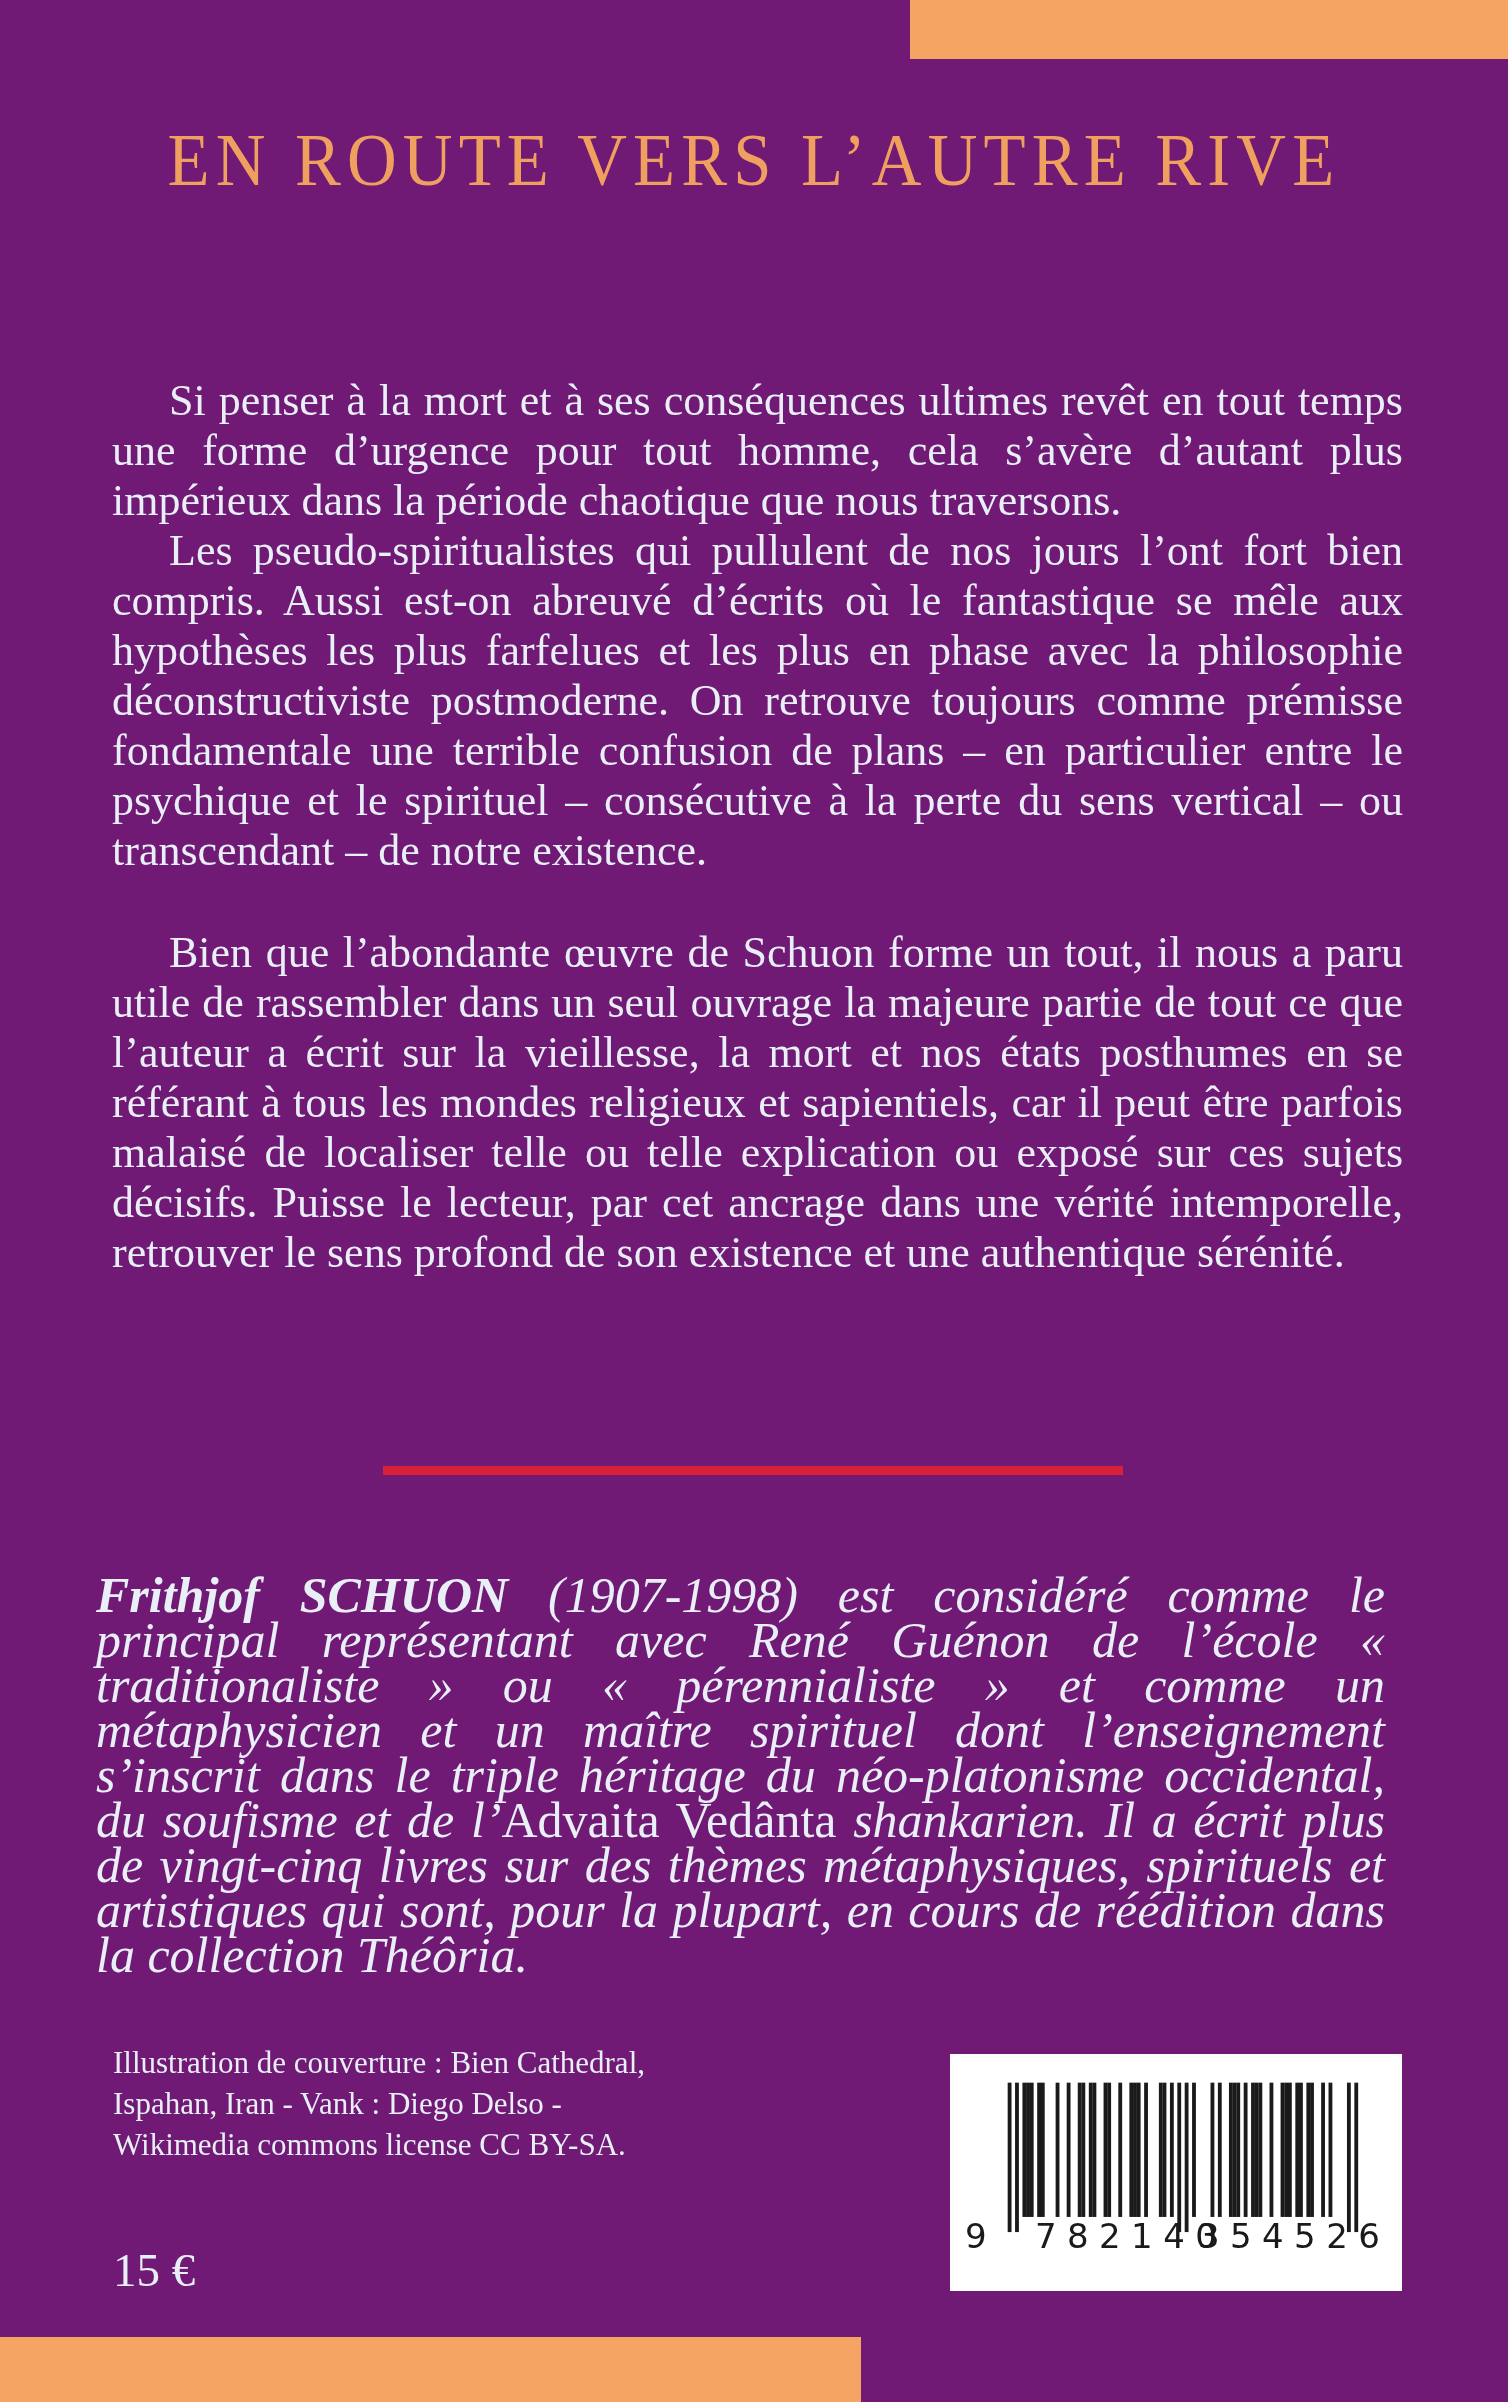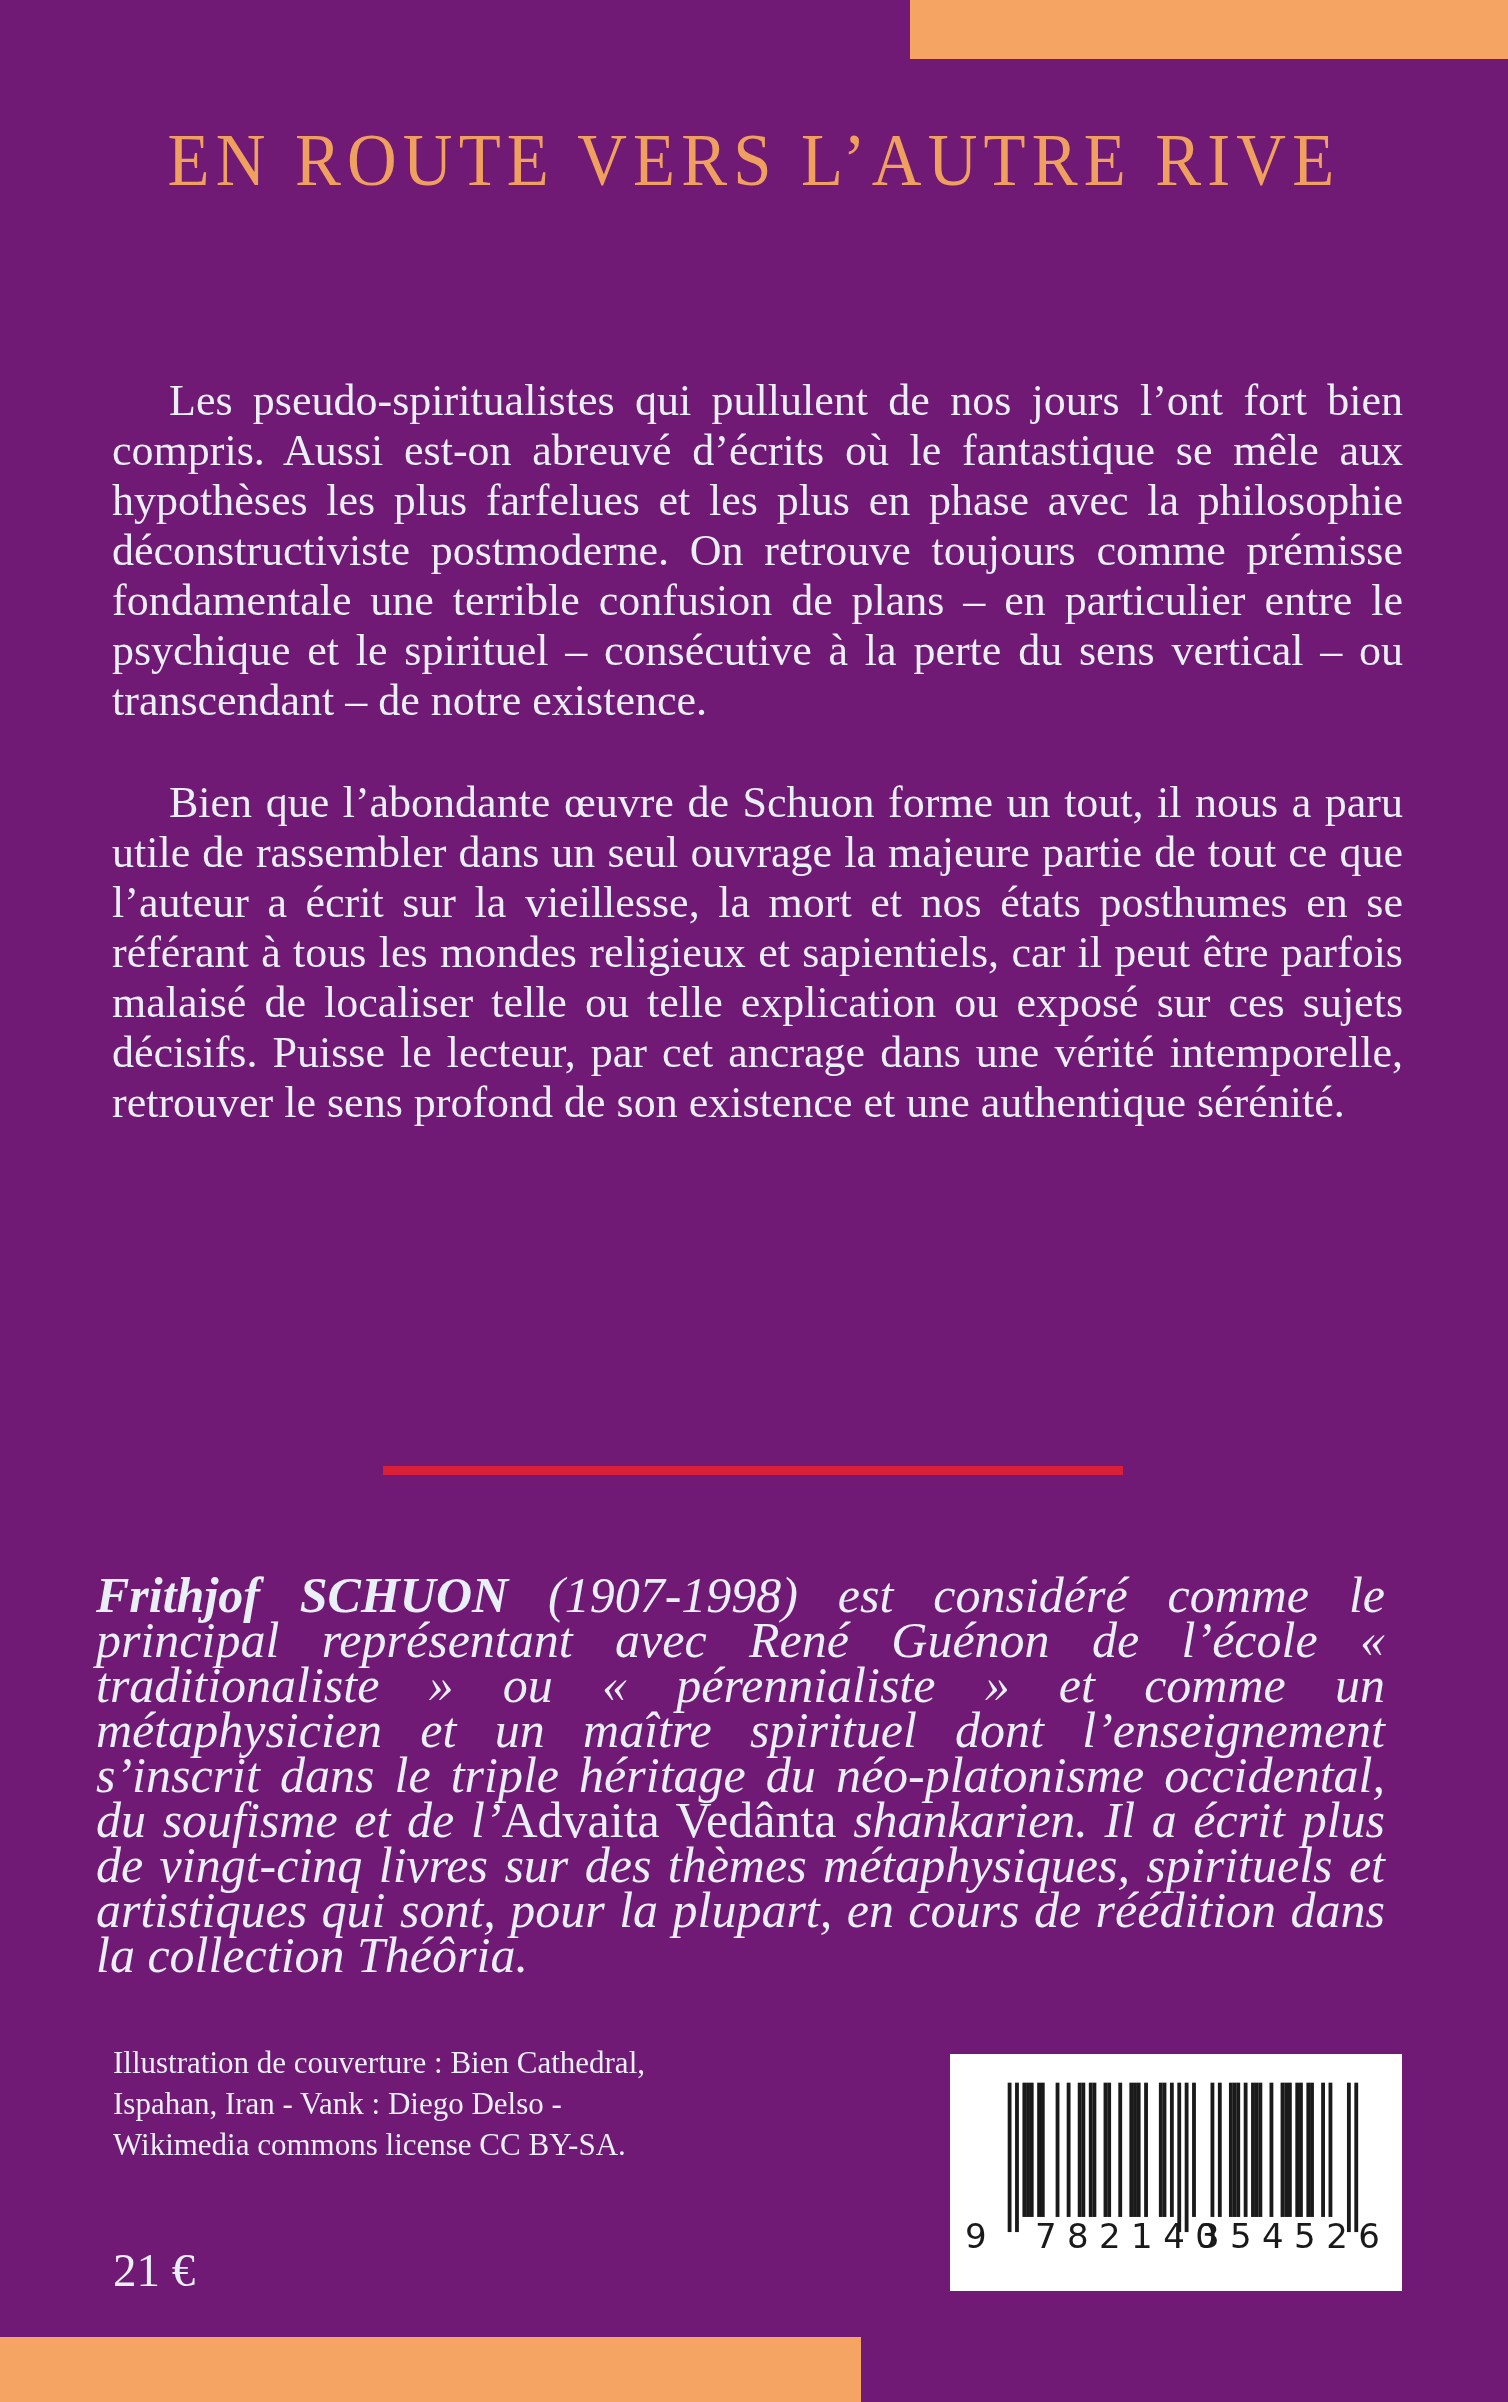--- a/index.html
+++ b/index.html
@@ -85,36 +85,37 @@
 </head>
 <body>
 
 <div class="cover">
 
   <div class="top-bar"></div>
 
   <div class="title">EN ROUTE VERS L’AUTRE RIVE</div>
 
   <div class="synopsis">
+    <p>Si penser à la mort et à ses conséquences ultimes revêt en tout temps une forme d’urgence pour tout homme, cela s’avère d’autant plus impérieux dans la période chaotique que nous traversons.</p>
     <p>Les pseudo-spiritualistes qui pullulent de nos jours l’ont fort bien compris. Aussi est-on abreuvé d’écrits où le fantastique se mêle aux hypothèses les plus farfelues et les plus en phase avec la philosophie déconstructiviste postmoderne. On retrouve toujours comme prémisse fondamentale une terrible confusion de plans – en particulier entre le psychique et le spirituel – consécutive à la perte du sens vertical – ou transcendant – de notre existence.</p>
     <p class="spaced">Bien que l’abondante œuvre de Schuon forme un tout, il nous a paru utile de rassembler dans un seul ouvrage la majeure partie de tout ce que l’auteur a écrit sur la vieillesse, la mort et nos états posthumes en se référant à tous les mondes religieux et sapientiels, car il peut être parfois malaisé de localiser telle ou telle explication ou exposé sur ces sujets décisifs. Puisse le lecteur, par cet ancrage dans une vérité intemporelle, retrouver le sens profond de son existence et une authentique sérénité.</p>
   </div>
 
   <div class="divider"></div>
 
   <p class="bio"><span class="author">Frithjof SCHUON</span><span> (1907-1998) est considéré comme le principal représentant avec René Guénon de l’école « traditionaliste » ou « pérennialiste » et comme un métaphysicien et un maître spirituel dont l’enseignement s’inscrit dans le triple héritage du néo-platonisme occidental, du soufisme et de l’</span><span class="upright">Advaita Vedânta</span><span> shankarien. Il a écrit plus de vingt-cinq livres sur des thèmes métaphysiques, spirituels et artistiques qui sont, pour la plupart, en cours de réédition dans la collection Théôria.</span></p>
 
   <div class="credits">
     <div>Illustration de couverture : Bien Cathedral,</div>
     <div>Ispahan, Iran - Vank : Diego Delso  -</div>
     <div>Wikimedia commons license CC BY-SA.</div>
   </div>
 
 
-  <div class="price">21 €</div>
+  <div class="price">15 €</div>
 
   <div class="barcode-box">
     <svg class="barcode-bars" width="452" height="237" xmlns="http://www.w3.org/2000/svg" viewBox="0 0 478 250">
         <rect x="61.00" y="30" width="4.05" height="158" fill="#1a1a1a"></rect>
         <rect x="68.80" y="30" width="4.05" height="158" fill="#1a1a1a"></rect>
         <rect x="76.60" y="30" width="4.05" height="142" fill="#1a1a1a"></rect>
         <rect x="80.50" y="30" width="4.05" height="142" fill="#1a1a1a"></rect>
         <rect x="84.40" y="30" width="4.05" height="142" fill="#1a1a1a"></rect>
         <rect x="92.20" y="30" width="4.05" height="142" fill="#1a1a1a"></rect>
         <rect x="96.10" y="30" width="4.05" height="142" fill="#1a1a1a"></rect>

